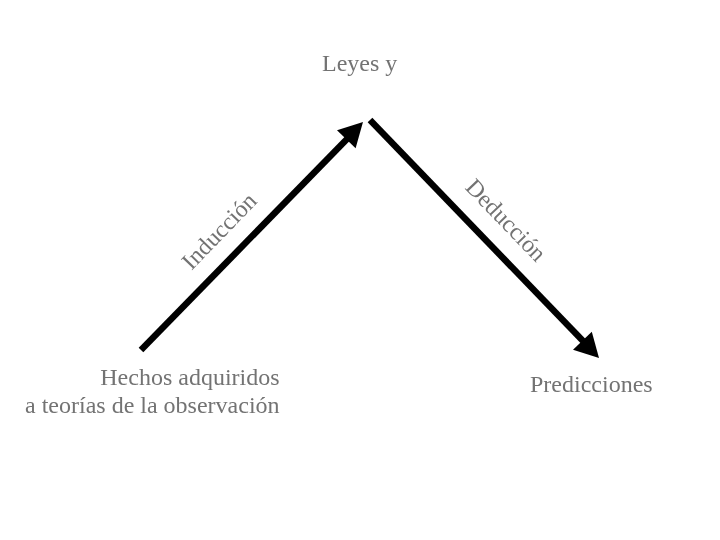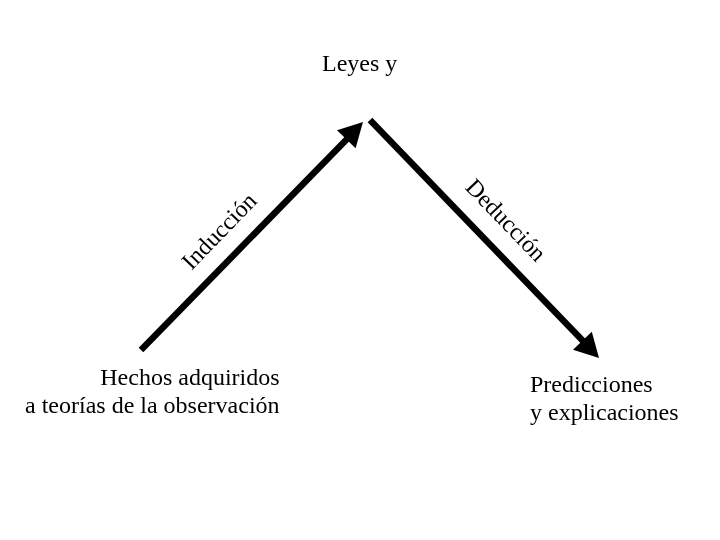--- a/index.html
+++ b/index.html
@@ -9,21 +9,21 @@
   }
   .canvas {
     position: relative;
     width: 696px;
     height: 540px;
     background: #ffffff;
     overflow: hidden;
     font-family: "Liberation Serif", "DejaVu Serif", serif;
     font-size: 24px;
     line-height: 28px;
-    color: #000000;
+    color: #737373;
   }
   .arrows {
     position: absolute;
     left: 0;
     top: 0;
   }
   .arrows line {
     stroke: #000000;
     stroke-width: 6.5;
   }
@@ -78,16 +78,15 @@
 
   <div class="arrow-label deduction">Deducción</div>
 
   <div class="txt bottom-left">
     <div class="indent1">Hechos adquiridos</div>
     <div>a teorías de la observación</div>
   </div>
 
   <div class="txt bottom-right">
     <div>Predicciones</div>
-    <div>y explicaciones</div>
   </div>
 
 </div>
 
 </body></html>

